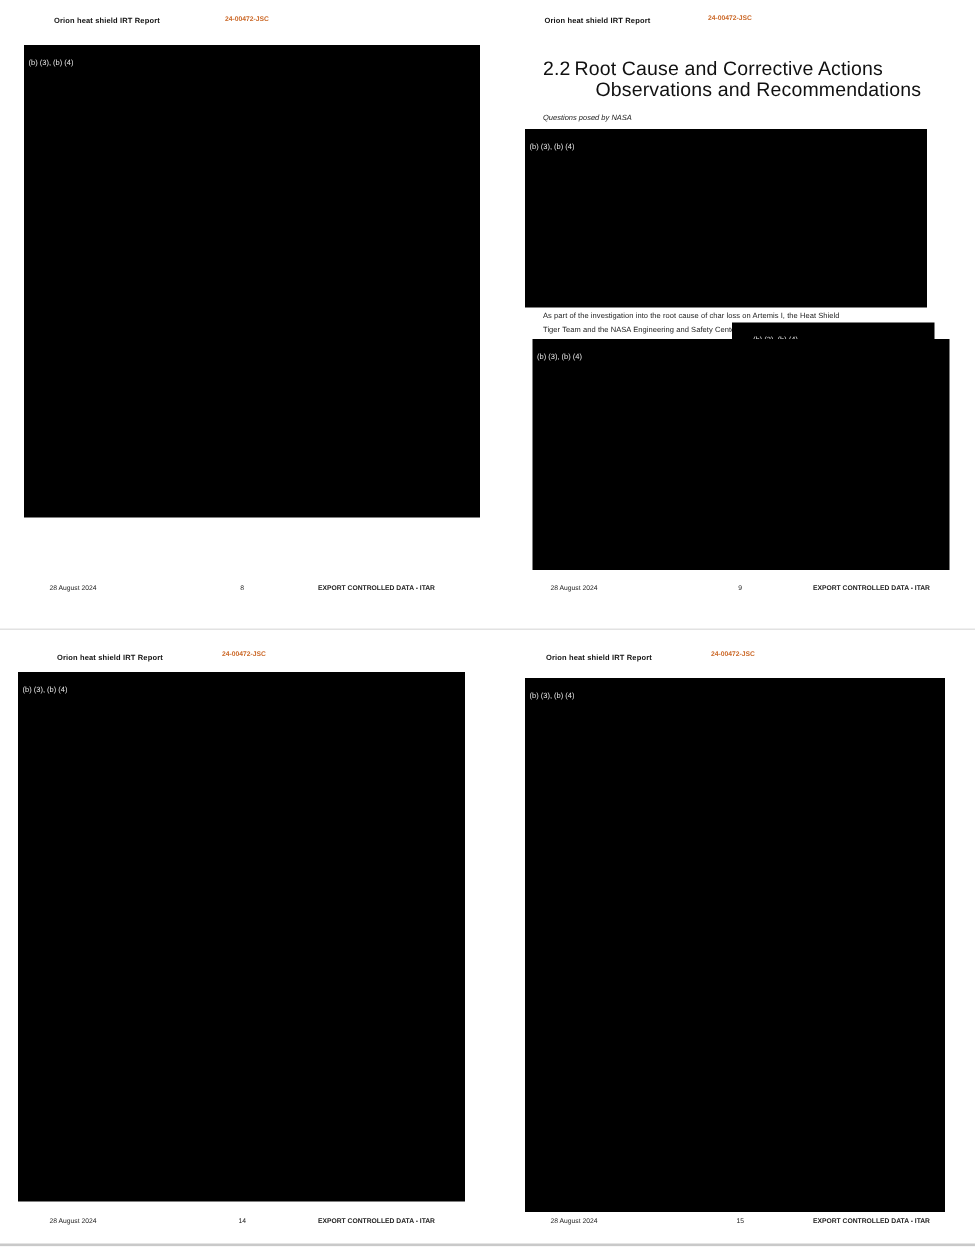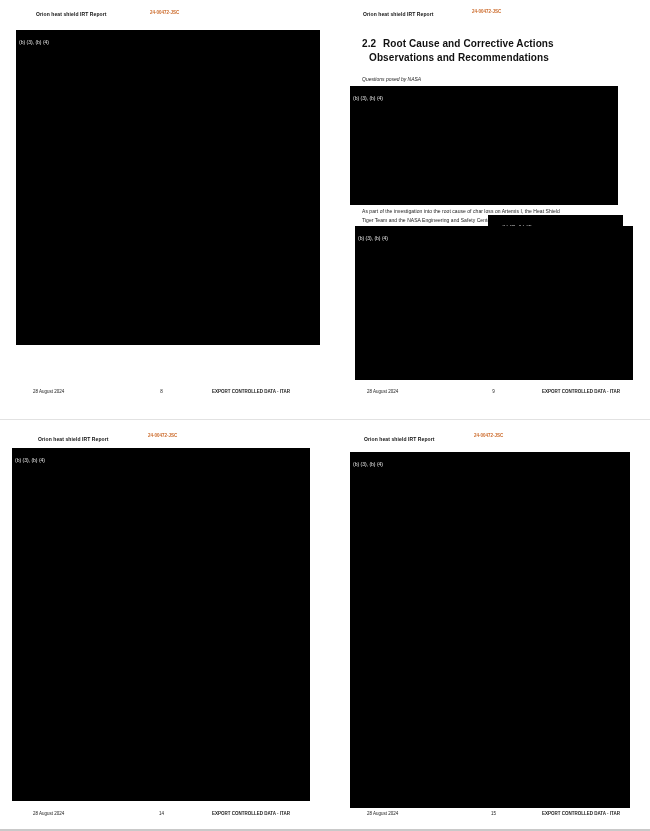--- a/index.html
+++ b/index.html
@@ -14,21 +14,21 @@
   .page-tr { left:325px;top:0;  width:325px; height:416px; }
   .page-bl { left:0;   top:416px;width:325px;height:413px; }
   .page-br { left:325px;top:416px;width:325px;height:413px; }
 
   .hdr-title { position:absolute; font-size:5px; font-weight:bold; color:#111; letter-spacing:0.1px; white-space:nowrap; }
   .ctrl-num  { position:absolute; font-size:4.5px; font-weight:bold; white-space:nowrap; }
 
   .redaction { position:absolute; background:#000; }
   .foia-mark { display:inline-block; color:#e8e8e8; font-size:5px; padding:2px 0 0 3px; white-space:nowrap; }
 
-  .heading-row { position:absolute; font-weight:bold; font-size:10px; color:#111; white-space:nowrap; letter-spacing:0.1px; }
+  .heading-row { position:absolute; font-weight:normal; font-size:13px; color:#111; white-space:nowrap; letter-spacing:0.1px; }
   .heading-num { display:inline-block; width:21px; }
   .italic-line { position:absolute; font-size:5px; font-style:italic; color:#222; white-space:nowrap; }
   .body-line   { position:absolute; font-size:5px; color:#222; white-space:nowrap; letter-spacing:0.05px; }
 
   .footer { position:absolute; height:8px; font-size:4.5px; color:#222; }
   .footer .f-date { position:absolute; left:0; top:0; white-space:nowrap; }
   .footer .f-num  { position:absolute; left:50%; top:0; transform:translateX(-50%); }
   .footer .f-itar { position:absolute; right:0; top:0; font-weight:bold; white-space:nowrap; }
 
   .row-divider    { position:absolute; left:0; top:419px; width:650px; height:1px; background:#e2e2e2; }
@@ -54,21 +54,21 @@
     </div>
   </div>
 
   <div class="page page-tr">
     <div class="hdr-title" style="left:38px; top:11px;">Orion heat shield IRT Report</div>
     <div class="ctrl-num" style="left:147px; top:9px; color:#cc6a2a;">24-00472-JSC</div>
 
     <div class="heading-row" style="left:37px; top:38px;">
       <span class="heading-num">2.2</span><span>Root Cause and Corrective Actions</span>
     </div>
-    <div class="heading-row" style="left:44px; top:52px;">Observations and Recommendations</div>
+    <div class="heading-row" style="left:72px; top:52px;">Observations and Recommendations</div>
 
     <div class="italic-line" style="left:37px; top:76px;">Questions posed by NASA</div>
 
     <div class="redaction" style="left:25px; top:86px; width:268px; height:119px;">
       <span class="foia-mark">(b) (3), (b) (4)</span>
     </div>
 
     <div class="body-line" style="left:37px; top:208px;">As part of the investigation into the root cause of char loss on Artemis I, the Heat Shield</div>
     <div class="body-line" style="left:37px; top:217px;">Tiger Team and the NASA Engineering and Safety Center</div>
 

